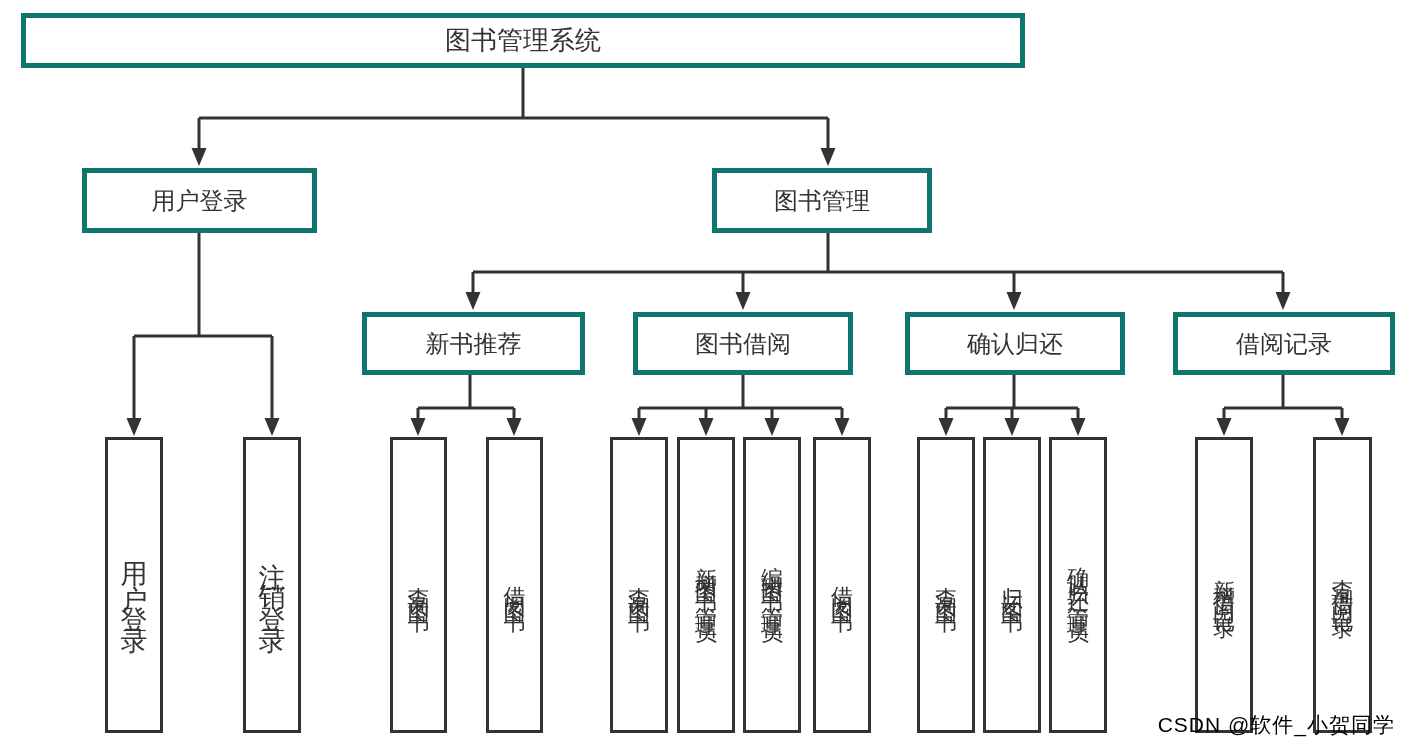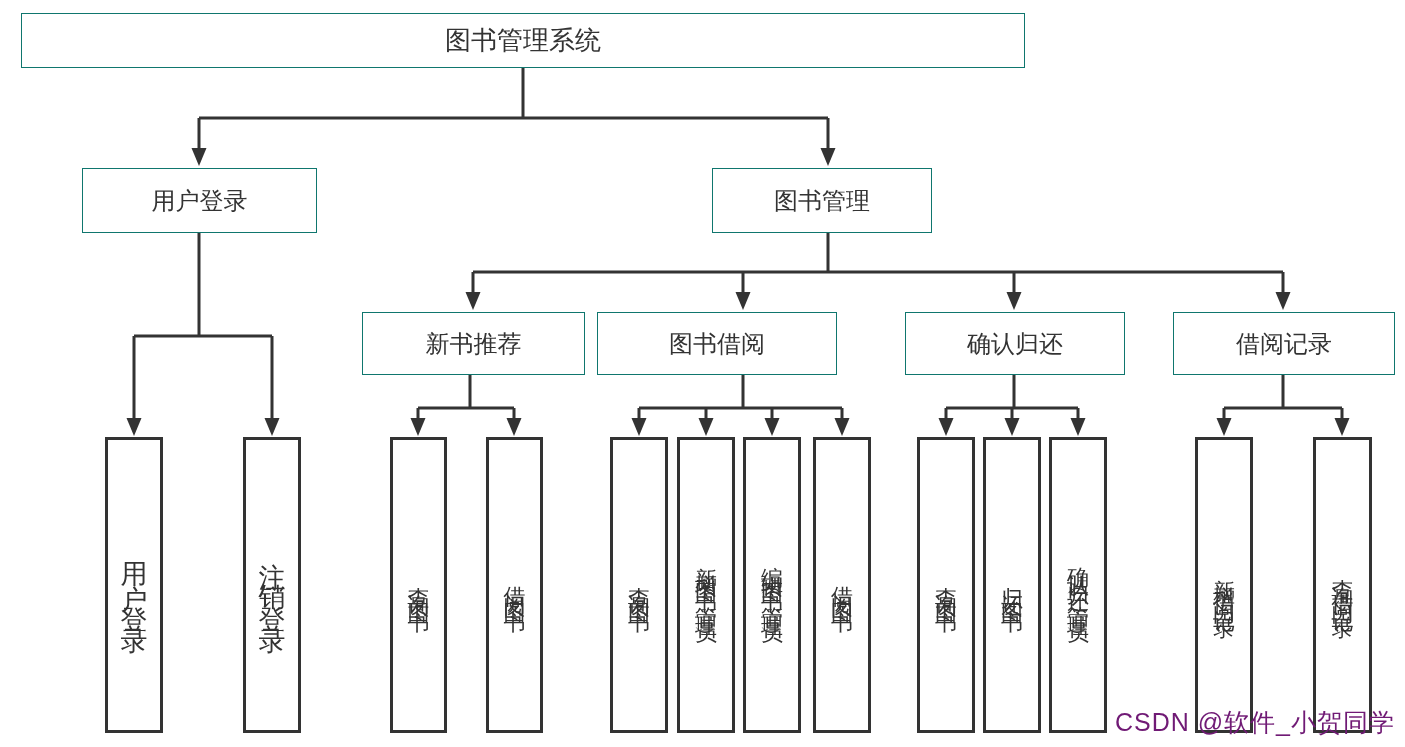--- a/index.html
+++ b/index.html
@@ -9,21 +9,21 @@
     height: 747px;
     background: #ffffff;
     font-family: "Liberation Sans", "DejaVu Sans", sans-serif;
     color: #333333;
     overflow: hidden;
   }
   svg.wires { position: absolute; left: 0; top: 0; }
   .box {
     position: absolute;
     box-sizing: border-box;
-    border: 1px solid #0f766e;
+    border: 5px solid #0f766e;
     background: #ffffff;
     display: flex;
     align-items: center;
     justify-content: center;
     text-align: center;
     white-space: nowrap;
   }
   .root  { left: 21px;  top: 13px;  width: 1004px; height: 55px; font-size: 26px; }
   .lvl2  { top: 168px; height: 65px; font-size: 24px; }
   .lvl3  { top: 312px; height: 63px; font-size: 24px; }
@@ -42,22 +42,22 @@
     display: flex;
     align-items: center;
     justify-content: center;
     white-space: nowrap;
   }
   .leaf-lg { font-size: 27px; letter-spacing: 22px; }
   .watermark {
     position: absolute;
     right: 10px;
     bottom: 8px;
-    font-size: 25px;
-    color: #701a75;
+    font-size: 21px;
+    color: #000000;
     letter-spacing: 1px;
   }
 </style>
 </head>
 <body>
 
 <div class="canvas">
 
   <svg class="wires" width="1405" height="747" viewBox="0 0 1405 747">
     <g stroke="#333333" stroke-width="3" fill="none">
@@ -101,21 +101,21 @@
       <polygon fill="#333333" stroke="none" points="1334.5,418 1349.5,418 1342,436"></polygon>
     </g>
   </svg>
 
   <div class="box root">图书管理系统</div>
 
   <div class="box lvl2" style="left:82px; width:235px;">用户登录</div>
   <div class="box lvl2" style="left:712px; width:220px;">图书管理</div>
 
   <div class="box lvl3" style="left:362px; width:223px;">新书推荐</div>
-  <div class="box lvl3" style="left:597px; width:240px;">图书借阅</div>
+  <div class="box lvl3" style="left:633px; width:220px;">图书借阅</div>
   <div class="box lvl3" style="left:905px; width:220px;">确认归还</div>
   <div class="box lvl3" style="left:1173px; width:222px;">借阅记录</div>
 
   <div class="leaf leaf-lg" style="left:105px;">用户登录</div>
   <div class="leaf leaf-lg" style="left:243px;">注销登录</div>
 
   <div class="leaf" style="left:390px; width:57px;">查询图书</div>
   <div class="leaf" style="left:486px; width:57px;">借阅图书</div>
 
   <div class="leaf" style="left:610px;">查询图书</div>

